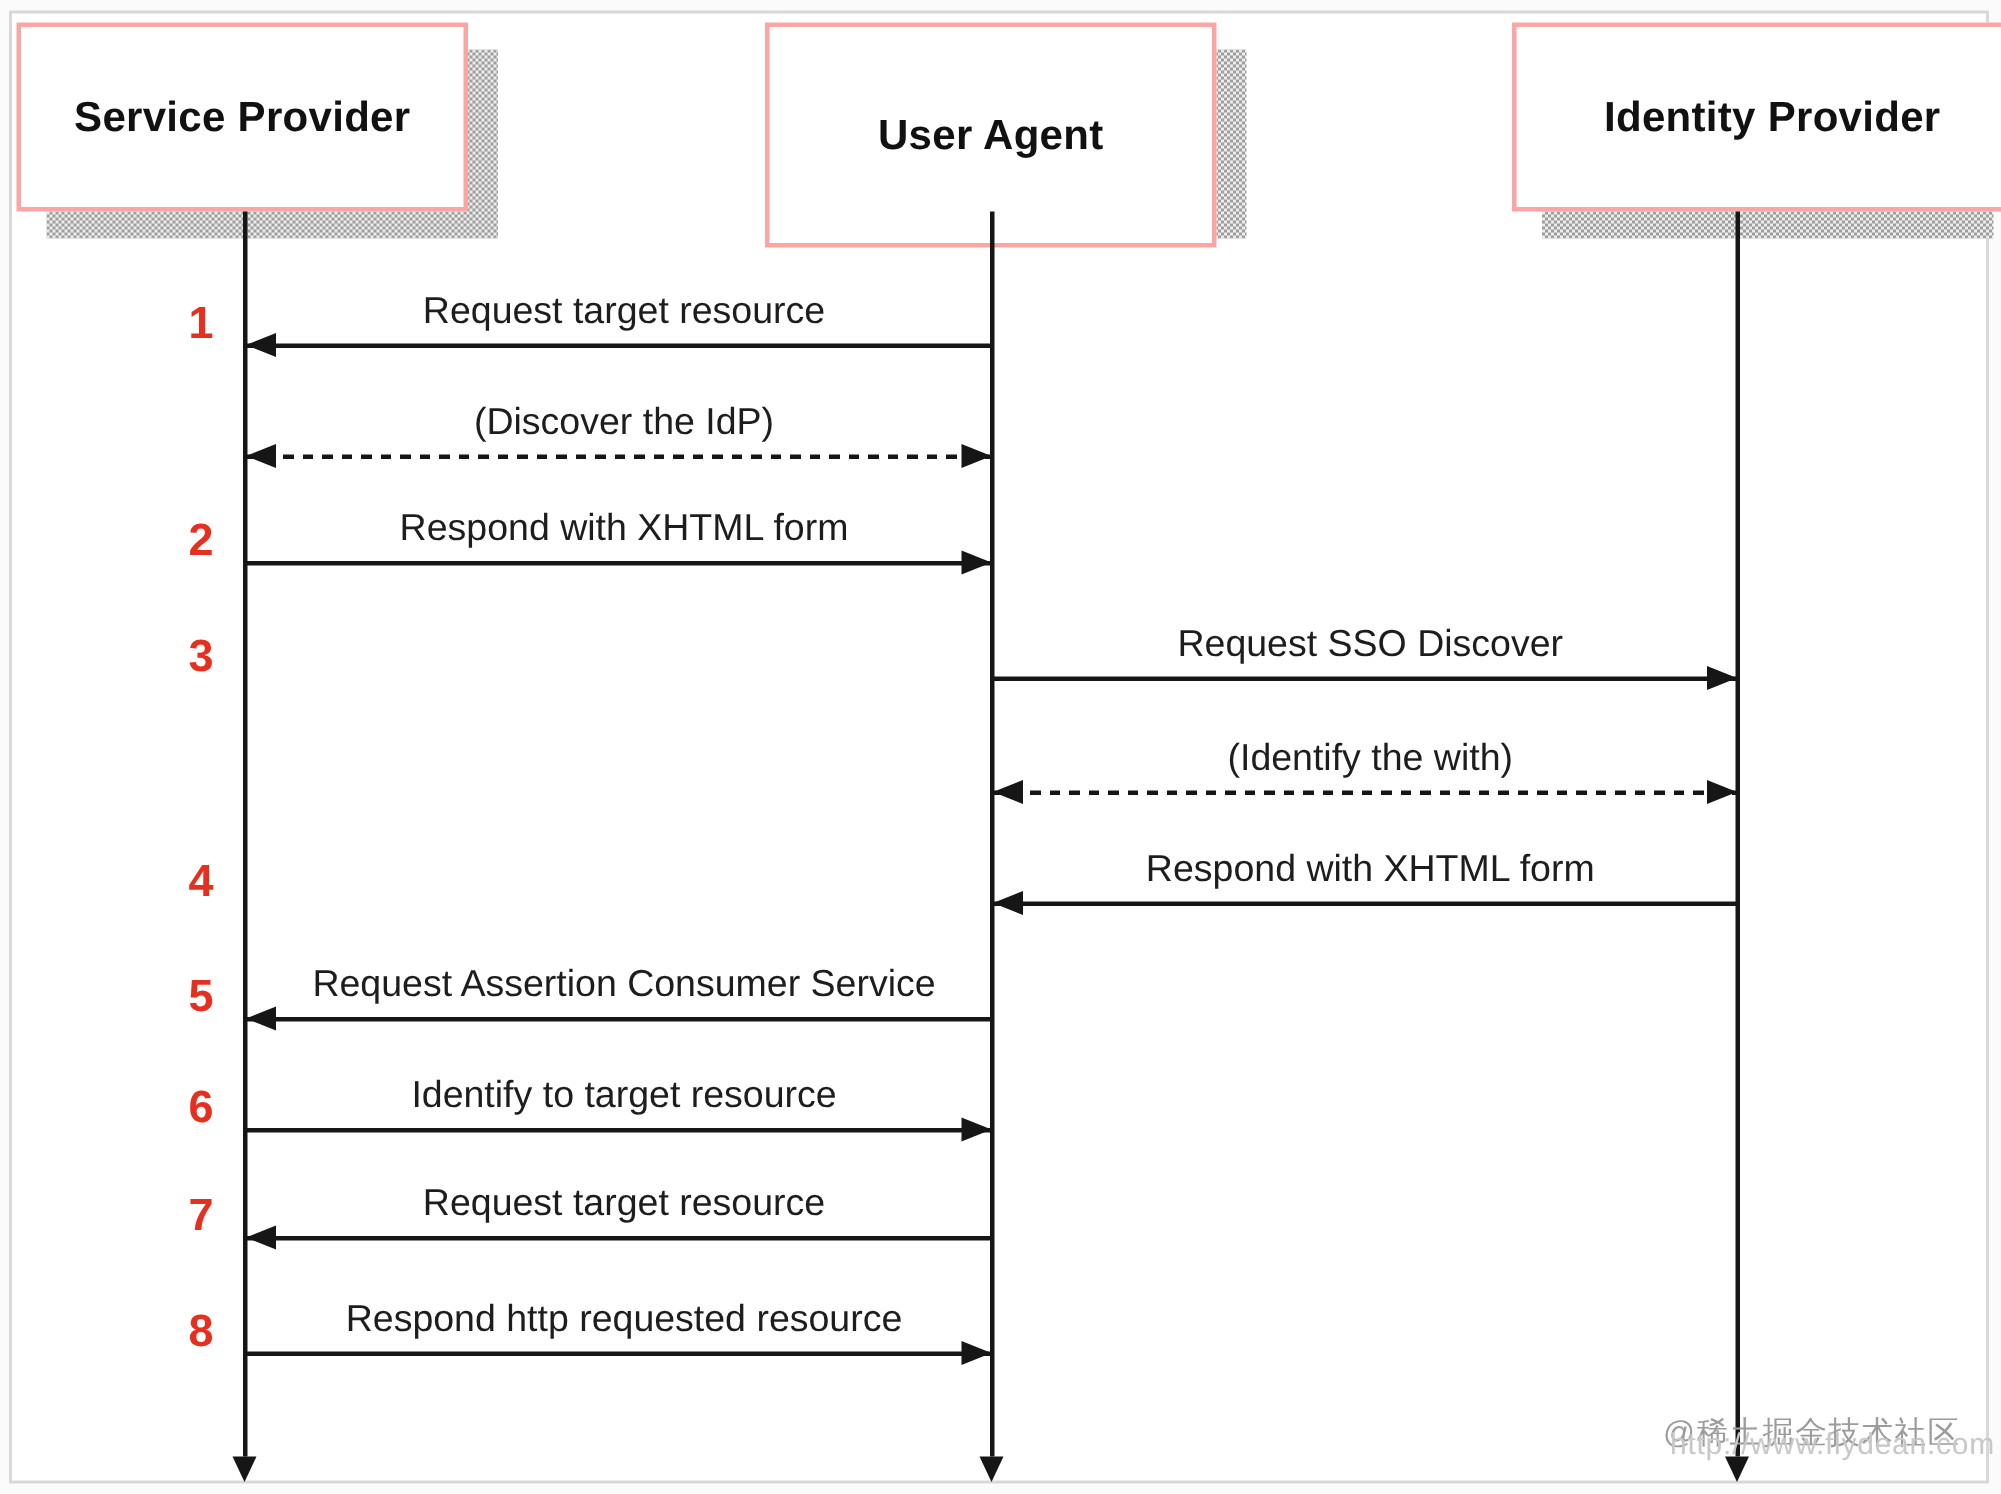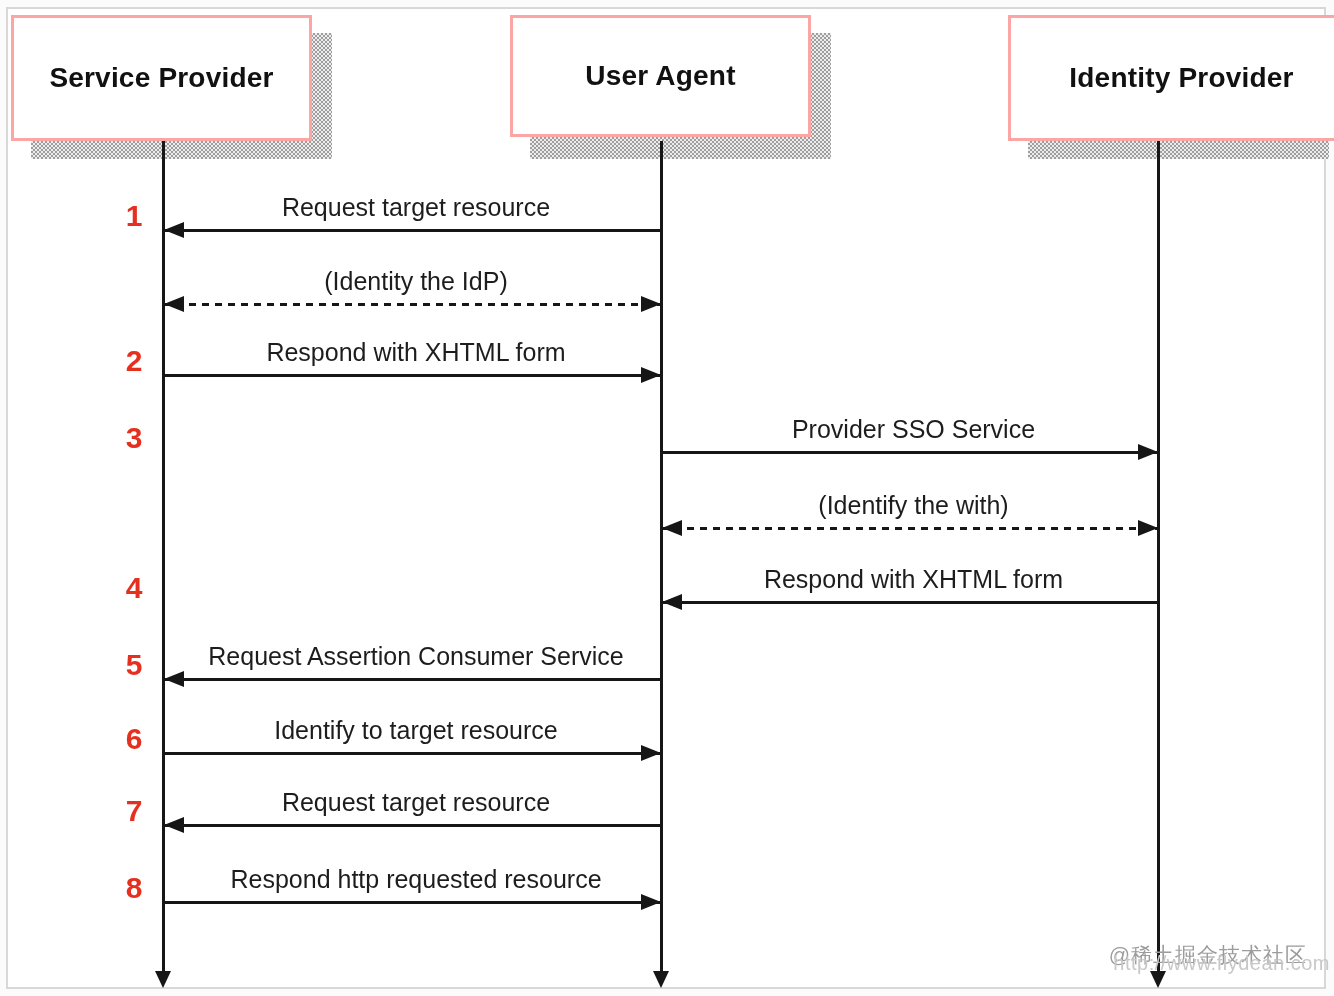--- a/index.html
+++ b/index.html
@@ -68,46 +68,46 @@
 <div class="stage">
   <div class="frame"></div>
   <div id="diagram-layer">
       <div class="shadow" style="left: 31px; top: 33px; width: 301px; height: 126px;"></div>
       <div class="actor-box" style="left: 11px; top: 15px; width: 301px; height: 126px;">
         <span class="actor-label">Service Provider</span>
       </div>
       <div class="lifeline" style="left: 162px; top: 141px; height: 830px;"></div>
       <div class="ll-arrow" style="left: 155px; top: 971px;"></div>
       <div class="shadow" style="left: 530px; top: 33px; width: 301px; height: 126px;"></div>
-      <div class="actor-box" style="left: 510px; top: 15px; width: 301px; height: 122px;">
+      <div class="actor-box" style="left: 510px; top: 15px; width: 301px; height: 150px;">
         <span class="actor-label">User Agent</span>
       </div>
       <div class="lifeline" style="left: 660px; top: 141px; height: 830px;"></div>
       <div class="ll-arrow" style="left: 653px; top: 971px;"></div>
       <div class="shadow" style="left: 1028px; top: 33px; width: 301px; height: 126px;"></div>
       <div class="actor-box" style="left: 1008px; top: 15px; width: 347px; height: 126px;">
         <span class="actor-label">Identity Provider</span>
       </div>
       <div class="lifeline" style="left: 1157px; top: 141px; height: 830px;"></div>
       <div class="ll-arrow" style="left: 1150px; top: 971px;"></div>
       <div class="msg-line solid" style="left: 163px; top: 229px; width: 498px;"></div>
       <div class="head head-left" style="left: 164px; top: 222px;"></div>
       <div class="msg-label" style="left: 416px; top: 192px;">Request target resource</div>
       <div class="step-num" style="left: 134px; top: 201px;">1</div>
       <div class="msg-line dashed" style="left: 163px; top: 303px; width: 498px;"></div>
       <div class="head head-left" style="left: 164px; top: 296px;"></div>
       <div class="head head-right" style="left: 641px; top: 296px;"></div>
-      <div class="msg-label" style="left: 416px; top: 266px;">(Identity the IdP)</div>
+      <div class="msg-label" style="left: 416px; top: 266px;">(Discover the IdP)</div>
       <div class="msg-line solid" style="left: 163px; top: 374px; width: 498px;"></div>
       <div class="head head-right" style="left: 641px; top: 367px;"></div>
       <div class="msg-label" style="left: 416px; top: 337px;">Respond with XHTML form</div>
       <div class="step-num" style="left: 134px; top: 346px;">2</div>
       <div class="msg-line solid" style="left: 661px; top: 451px; width: 497px;"></div>
       <div class="head head-right" style="left: 1138px; top: 444px;"></div>
-      <div class="msg-label" style="left: 913.5px; top: 414px;">Provider SSO Service</div>
+      <div class="msg-label" style="left: 913.5px; top: 414px;">Request SSO Discover</div>
       <div class="step-num" style="left: 134px; top: 423px;">3</div>
       <div class="msg-line dashed" style="left: 661px; top: 527px; width: 497px;"></div>
       <div class="head head-left" style="left: 662px; top: 520px;"></div>
       <div class="head head-right" style="left: 1138px; top: 520px;"></div>
       <div class="msg-label" style="left: 913.5px; top: 490px;">(Identify the with)</div>
       <div class="msg-line solid" style="left: 661px; top: 601px; width: 497px;"></div>
       <div class="head head-left" style="left: 662px; top: 594px;"></div>
       <div class="msg-label" style="left: 913.5px; top: 564px;">Respond with XHTML form</div>
       <div class="step-num" style="left: 134px; top: 573px;">4</div>
       <div class="msg-line solid" style="left: 163px; top: 678px; width: 498px;"></div>

